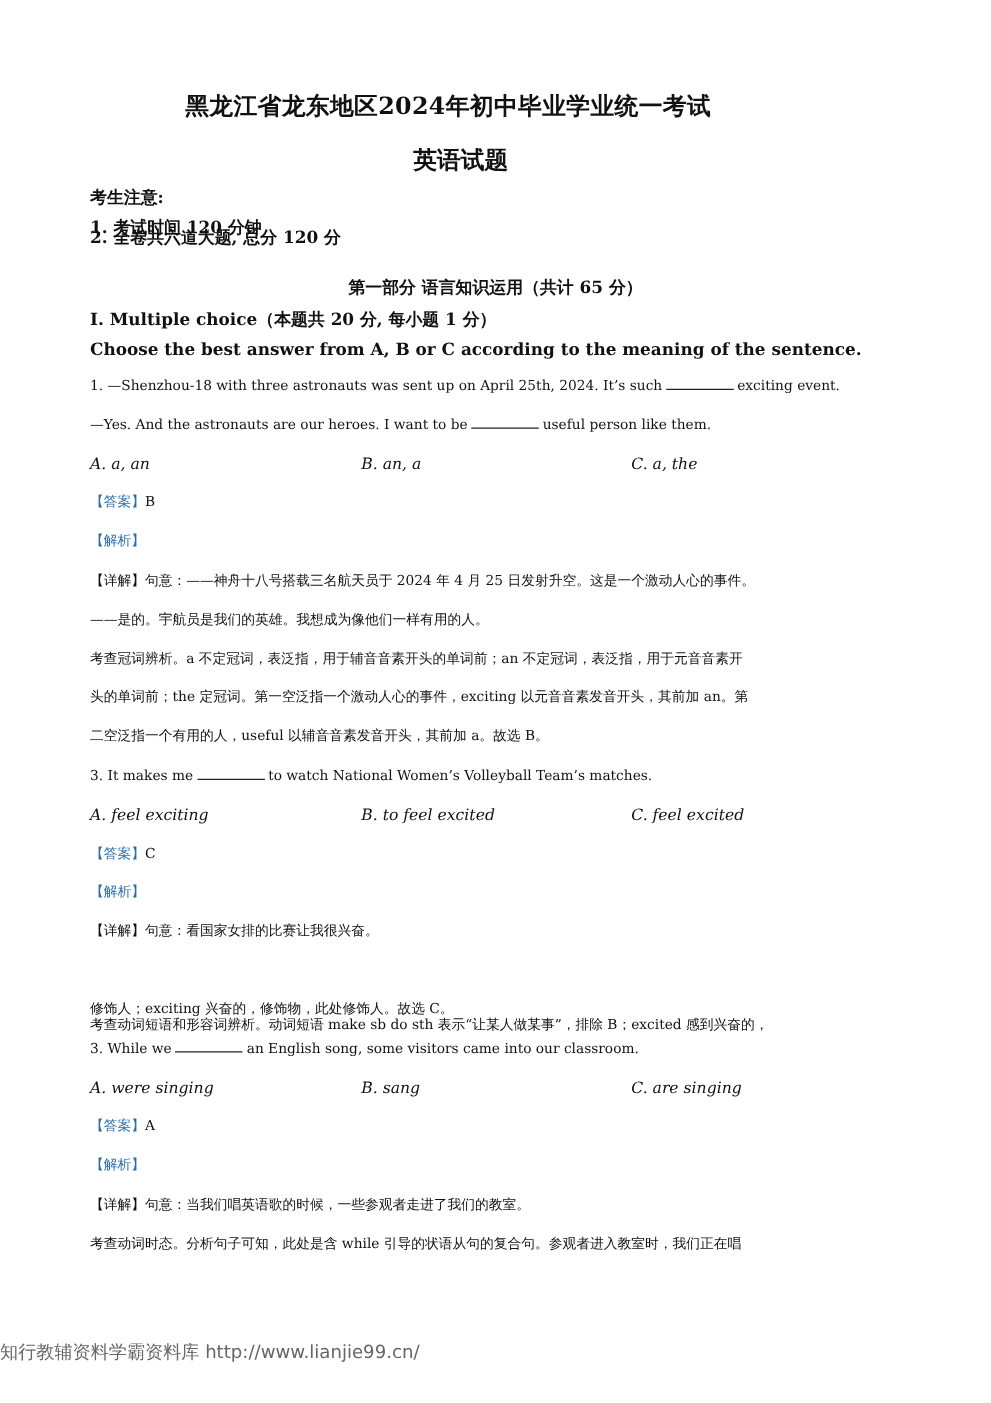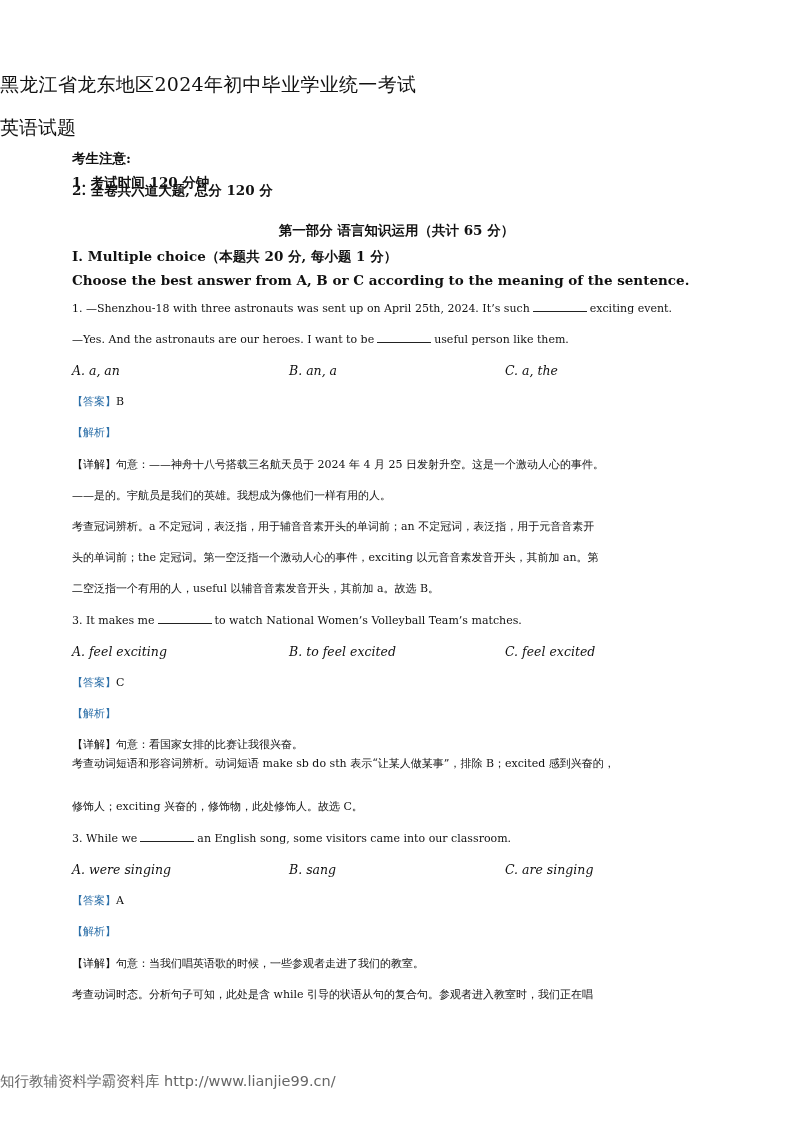--- a/index.html
+++ b/index.html
@@ -3,25 +3,25 @@
 <meta charset="utf-8">
 <style>
   html, body { margin: 0; padding: 0; background: #ffffff; }
   body {
     width: 793px; height: 1122px; position: relative; overflow: hidden;
     font-family: "DejaVu Serif", "Liberation Serif", serif;
     color: #111;
   }
   .page { position: absolute; left: 0; top: 0; width: 793px; height: 1122px; }
   .title {
-    position: absolute; left: 0; width: 717px; 
-    font-weight: normal; color: #111;
+    position: absolute; left: 0; width: 717px; text-align: center;
+    font-weight: bold; color: #111;
   }
   .title.main { top: 72px; font-size: 19px; letter-spacing: 0.3px; }
-  .title.sub { top: 115px; font-size: 19px; }
+  .title.sub { top: 115px; font-size: 19px; padding-left: 10px; }
   .line {
     position: absolute; left: 72px; width: 660px; white-space: nowrap;
     font-size: 11px; line-height: 16px;
   }
   .bold { font-weight: bold; font-size: 13.5px; }
   .center { left: 0; width: 793px; text-align: center; }
   .blue { color: #2c6fa8; }
   .opt { position: absolute; white-space: nowrap; font-size: 12.5px; line-height: 16px; font-style: italic; }
   .blank { display: inline-block; width: 54px; border-bottom: 1px solid #222; height: 10px; vertical-align: baseline; margin: 0 3px; }
   .footer {
@@ -68,21 +68,21 @@
     <span>3. It makes me</span><span class="blank"></span><span>to watch National Women’s Volleyball Team’s matches.</span>
   </div>
   <div class="opt" style="top:644px;left:72px">A. feel exciting</div>
   <div class="opt" style="top:644px;left:289px">B. to feel excited</div>
   <div class="opt" style="top:644px;left:505px">C. feel excited</div>
   <div class="line" style="top:675px">
     <span class="blue">【答案】</span><span>C</span>
   </div>
   <div class="line blue" style="top:706px">【解析】</div>
   <div class="line" style="top:737px">【详解】句意：看国家女排的比赛让我很兴奋。</div>
-  <div class="line" style="top:756px">考查动词短语和形容词辨析。动词短语 make sb do sth 表示“让某人做某事”，排除 B；excited 感到兴奋的，</div>
+  <div class="line" style="top:812px">考查动词短语和形容词辨析。动词短语 make sb do sth 表示“让某人做某事”，排除 B；excited 感到兴奋的，</div>
   <div class="line" style="top:799px">修饰人；exciting 兴奋的，修饰物，此处修饰人。故选 C。</div>
 
   <div class="line" style="top:831px">
     <span>3. While we</span><span class="blank"></span><span>an English song, some visitors came into our classroom.</span>
   </div>
   <div class="opt" style="top:862px;left:72px">A. were singing</div>
   <div class="opt" style="top:862px;left:289px">B. sang</div>
   <div class="opt" style="top:862px;left:505px">C. are singing</div>
   <div class="line" style="top:893px">
     <span class="blue">【答案】</span><span>A</span>

